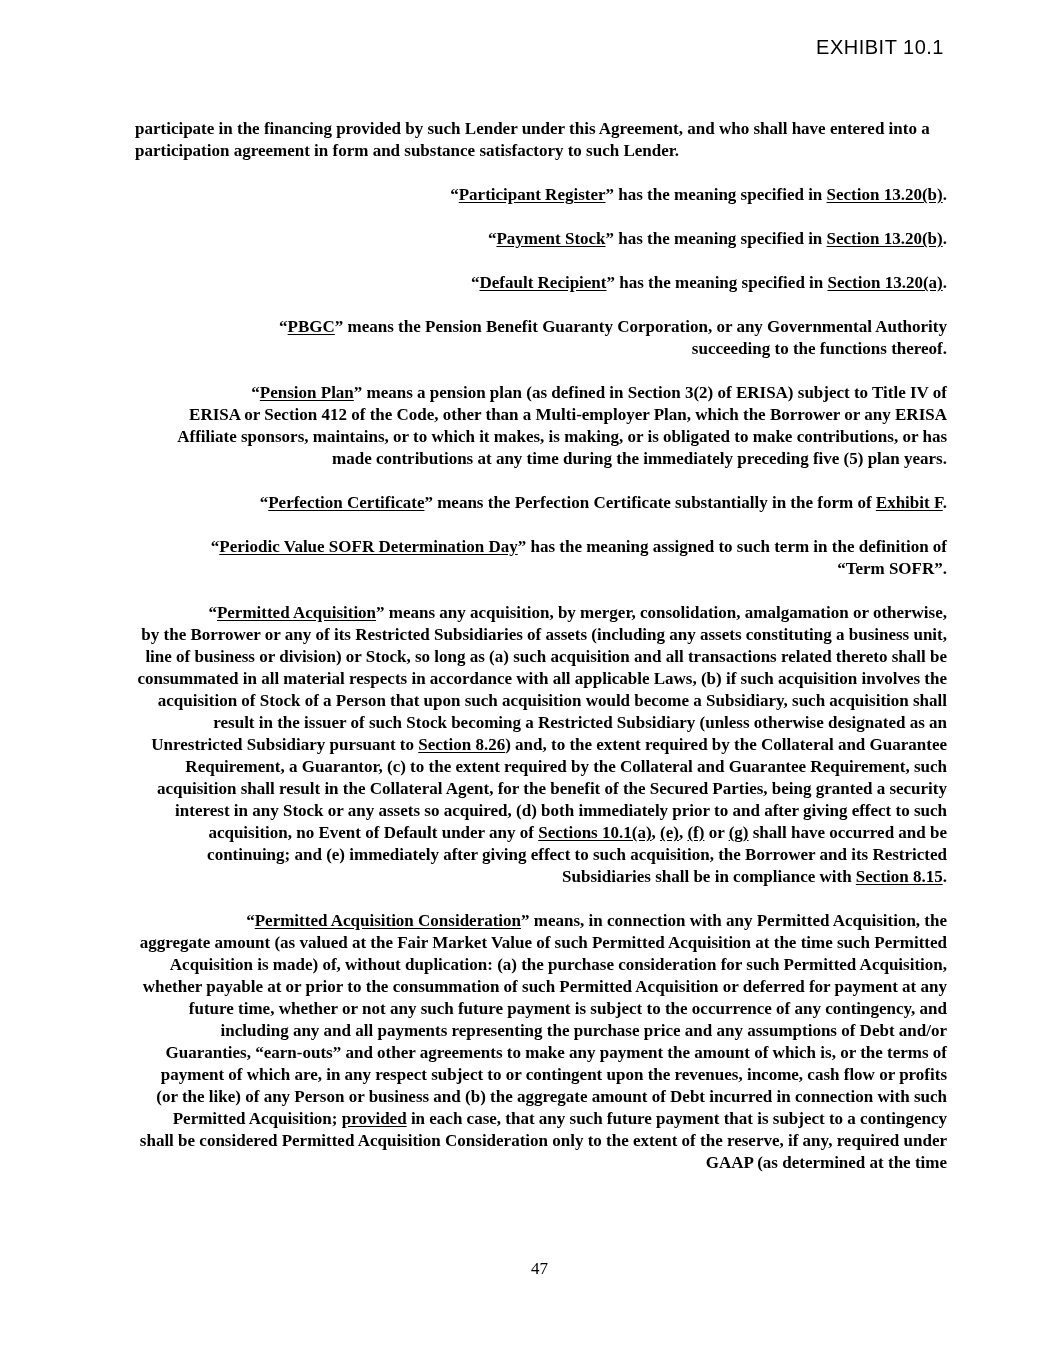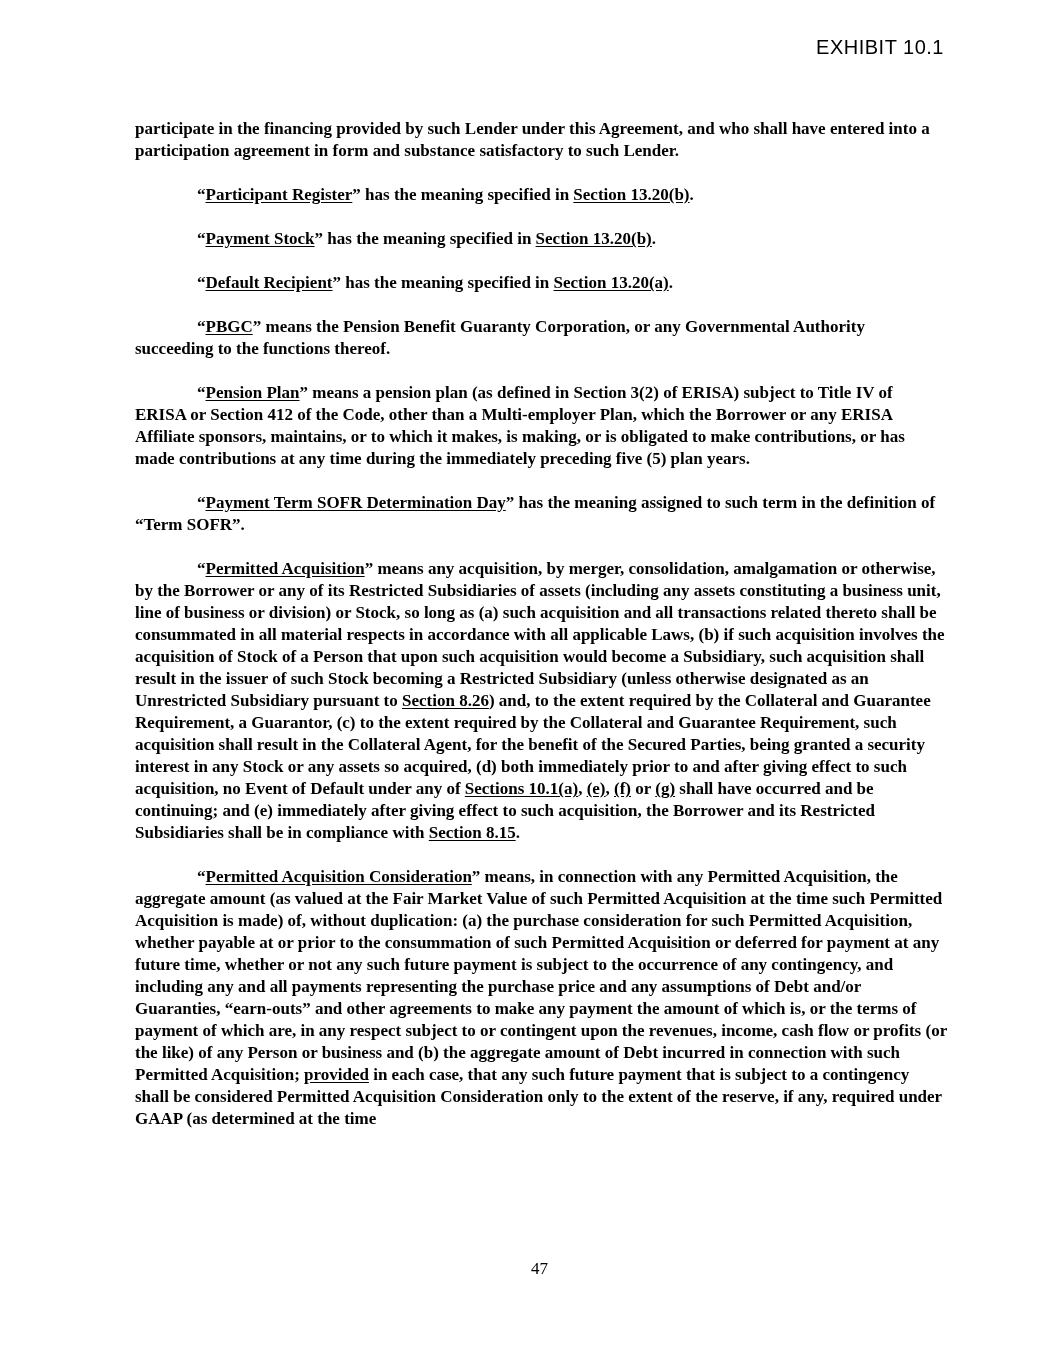--- a/index.html
+++ b/index.html
@@ -34,20 +34,21 @@
     left: 123px;
     width: 812px;
     font-weight: bold;
   }
   .doc-body p {
     margin: 0 0 22px 0;
     text-align: left;
   }
   .doc-body p.indent {
     text-indent: 62px;
+    text-align: right;
   }
   .u {
     text-decoration: underline;
     text-underline-offset: 2px;
   }
   .page-footer {
     position: absolute;
     top: 1258px;
     left: 0;
     width: 100%;
@@ -62,20 +63,21 @@
 
   <div class="exhibit-header">EXHIBIT 10.1</div>
 
   <div class="doc-body">
     <p class="no-indent"><span>participate in the financing provided by such Lender under this Agreement, and who shall have entered into a participation agreement in form and substance satisfactory to such Lender.</span></p>
     <p class="indent"><span>“</span><span class="u">Participant Register</span><span>” has the meaning specified in </span><span class="u">Section 13.20(b)</span><span>.</span></p>
     <p class="indent"><span>“</span><span class="u">Payment Stock</span><span>” has the meaning specified in </span><span class="u">Section 13.20(b)</span><span>.</span></p>
     <p class="indent"><span>“</span><span class="u">Default Recipient</span><span>” has the meaning specified in </span><span class="u">Section 13.20(a)</span><span>.</span></p>
     <p class="indent"><span>“</span><span class="u">PBGC</span><span>” means the Pension Benefit Guaranty Corporation, or any Governmental Authority succeeding to the functions thereof.</span></p>
     <p class="indent"><span>“</span><span class="u">Pension Plan</span><span>” means a pension plan (as defined in Section 3(2) of ERISA) subject to Title IV of ERISA or Section 412 of the Code, other than a Multi-employer Plan, which the Borrower or any ERISA Affiliate sponsors, maintains, or to which it makes, is making, or is obligated to make contributions, or has made contributions at any time during the immediately preceding five (5) plan years.</span></p>
-    <p class="indent"><span>“</span><span class="u">Payment Term SOFR Determination Day</span><span>” has the meaning assigned to such term in the definition of “Term SOFR”.</span></p>
+    <p class="indent"><span>“</span><span class="u">Perfection Certificate</span><span>” means the Perfection Certificate substantially in the form of </span><span class="u">Exhibit F</span><span>.</span></p>
+    <p class="indent"><span>“</span><span class="u">Periodic Value SOFR Determination Day</span><span>” has the meaning assigned to such term in the definition of “Term SOFR”.</span></p>
     <p class="indent"><span>“</span><span class="u">Permitted Acquisition</span><span>”  means any acquisition, by merger, consolidation, amalgamation or otherwise, by the Borrower or any of its Restricted Subsidiaries of assets (including any assets constituting a business unit, line of business or division) or Stock, so long as (a) such acquisition and all transactions related thereto shall be consummated in all material respects in accordance with all applicable Laws, (b) if such acquisition involves the acquisition of Stock of a Person that upon such acquisition would become a Subsidiary, such acquisition shall result in the issuer of such Stock becoming a Restricted Subsidiary (unless otherwise designated as an Unrestricted Subsidiary pursuant to </span><span class="u">Section 8.26</span><span>) and, to the extent required by the Collateral and Guarantee Requirement, a Guarantor, (c) to the extent required by the Collateral and Guarantee Requirement, such acquisition shall result in the Collateral Agent, for the benefit of the Secured Parties, being granted a security interest in any Stock or any assets so acquired, (d) both immediately prior to and after giving effect to such acquisition, no Event of Default under any of </span><span class="u">Sections 10.1(a)</span><span>, </span><span class="u">(e)</span><span>, </span><span class="u">(f)</span><span> or </span><span class="u">(g)</span><span> shall have occurred and be continuing; and (e) immediately after giving effect to such acquisition, the Borrower and its Restricted Subsidiaries shall be in compliance with </span><span class="u">Section 8.15</span><span>.</span></p>
     <p class="indent"><span>“</span><span class="u">Permitted Acquisition Consideration</span><span>” means, in connection with any Permitted Acquisition, the aggregate amount (as valued at the Fair Market Value of such Permitted Acquisition at the time such Permitted Acquisition is made) of, without duplication:  (a) the purchase consideration for such Permitted Acquisition, whether payable at or prior to the consummation of such Permitted Acquisition or deferred for payment at any future time, whether or not any such future payment is subject to the occurrence of any contingency, and including any and all payments representing the purchase price and any assumptions of Debt and/or Guaranties, “earn-outs” and other agreements to make any payment the amount of which is, or the terms of payment of which are, in any respect subject to or contingent upon the revenues, income, cash flow or profits (or the like) of any Person or business and (b) the aggregate amount of Debt incurred in connection with such Permitted Acquisition; </span><span class="u">provided</span><span> in each case, that any such future payment that is subject to a contingency shall be considered Permitted Acquisition Consideration only to the extent of the reserve, if any, required under GAAP (as determined at the time</span></p>
   </div>
 
   <div class="page-footer">47</div>
 
 </div>
 
 </body></html>

